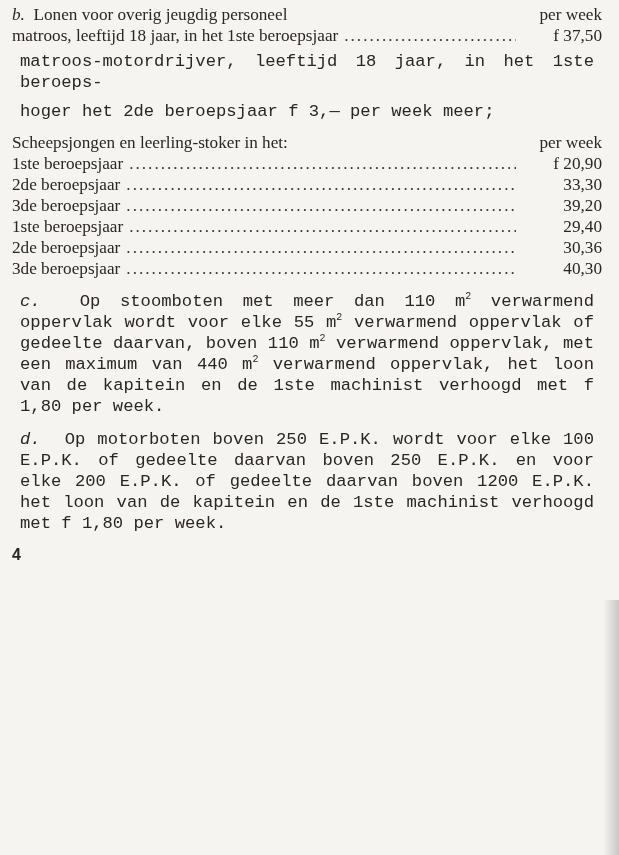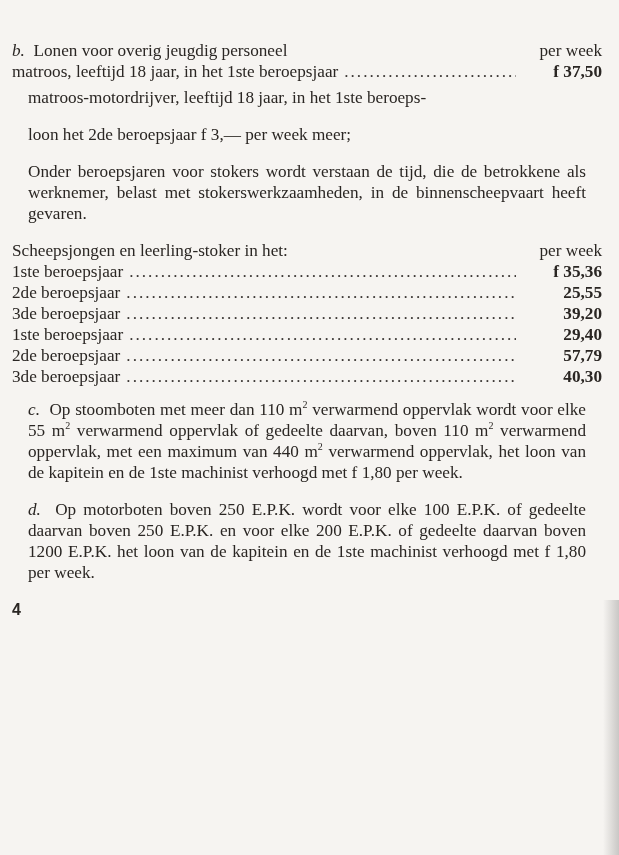--- a/index.html
+++ b/index.html
@@ -8,28 +8,28 @@
     background: #f6f4f1;
     font-family: "Liberation Serif", "DejaVu Serif", serif;
     color: #2a2623;
     position: relative;
   }
   .page { position: absolute; left: 12px; top: 4px; width: 590px; font-size: 17.2px; line-height: 21px; }
   .edge-shadow {
     position: absolute; right: 0; top: 600px; width: 16px; height: 255px;
     background: linear-gradient(to right, rgba(246,244,241,0), rgba(190,188,186,0.8));
   }
-  p { margin: 16px; text-align: justify; }
+  p { margin: 8px; text-align: justify; font-family: Liberation Mono, monospace; }
   .gap { margin-top: 5px; }
   .row { display: flex; align-items: flex-end; white-space: nowrap; }
   .row .lbl { flex: 0 0 auto; }
   .row .dots { flex: 1 1 auto; overflow: hidden; margin: 0 6px 0 6px; letter-spacing: 2px; color: #3a3633; }
   .row .dots::after { content: "......................................................................................................................................................"; }
-  .row .val { flex: 0 0 auto; min-width: 80px; text-align: right; font-weight: bold; }
-  .head-row { display: flex; justify-content: space-between; margin-top: 36px; }
+  .row .val { flex: 0 0 auto; min-width: 80px; text-align: right; }
+  .head-row { display: flex; justify-content: space-between; }
   .ital { font-style: italic; }
   sup { font-size: 10px; line-height: 0; vertical-align: 7px; }
   .pn { margin-top: 10px; font-family: "Liberation Sans", sans-serif; font-weight: bold; font-size: 16px; }
 </style>
 </head>
 <body>
 
 <div class="edge-shadow"></div>
 
 <div class="page">
@@ -40,55 +40,54 @@
   </div>
 
   <div class="row">
     <span class="lbl">matroos, leeftijd 18 jaar, in het 1ste beroepsjaar</span>
     <span class="dots"></span>
     <span class="val">f 37,50</span>
   </div>
 
   <p class="gap">matroos-motordrijver, leeftijd 18 jaar, in het 1ste beroeps-</p>
 
-  <p>loon het 2de beroepsjaar f 3,— per week meer;</p>
+  <p>hoger het 2de beroepsjaar f 3,— per week meer;</p>
 
 
 
-  <p class="gap">Onder beroepsjaren voor stokers wordt verstaan de tijd, die de betrokkene als werknemer, belast met stokerswerkzaamheden, in de binnenscheepvaart heeft gevaren.</p>
 
   <div class="head-row gap" style="margin-top:10px">
     <span>Scheepsjongen en leerling-stoker in het:</span>
     <span>per week</span>
   </div>
   <div class="row">
     <span class="lbl">1ste beroepsjaar</span>
     <span class="dots"></span>
-    <span class="val">f 35,36</span>
+    <span class="val">f 20,90</span>
   </div>
   <div class="row">
     <span class="lbl">2de beroepsjaar</span>
     <span class="dots"></span>
-    <span class="val">25,55</span>
+    <span class="val">33,30</span>
   </div>
   <div class="row">
     <span class="lbl">3de beroepsjaar</span>
     <span class="dots"></span>
     <span class="val">39,20</span>
   </div>
 
   <div class="row">
     <span class="lbl">1ste beroepsjaar</span>
     <span class="dots"></span>
     <span class="val">29,40</span>
   </div>
   <div class="row">
     <span class="lbl">2de beroepsjaar</span>
     <span class="dots"></span>
-    <span class="val">57,79</span>
+    <span class="val">30,36</span>
   </div>
   <div class="row">
     <span class="lbl">3de beroepsjaar</span>
     <span class="dots"></span>
     <span class="val">40,30</span>
   </div>
 
   <p style="margin-top:12px"><span class="ital">c.</span>&nbsp; <span>Op stoomboten met meer dan 110 m</span><sup>2</sup><span> verwarmend oppervlak wordt voor elke 55 m</span><sup>2</sup><span> verwarmend oppervlak of gedeelte daarvan, boven 110 m</span><sup>2</sup><span> verwarmend oppervlak, met een maximum van 440 m</span><sup>2</sup><span> verwarmend oppervlak, het loon van de kapitein en de 1ste machinist verhoogd met f 1,80 per week.</span></p>
 
   <p style="margin-top:12px"><span class="ital">d.</span>&nbsp; <span>Op motorboten boven 250 E.P.K. wordt voor elke 100 E.P.K. of gedeelte daarvan boven 250 E.P.K. en voor elke 200 E.P.K. of gedeelte daarvan boven 1200 E.P.K. het loon van de kapitein en de 1ste machinist verhoogd met f 1,80 per week.</span></p>

